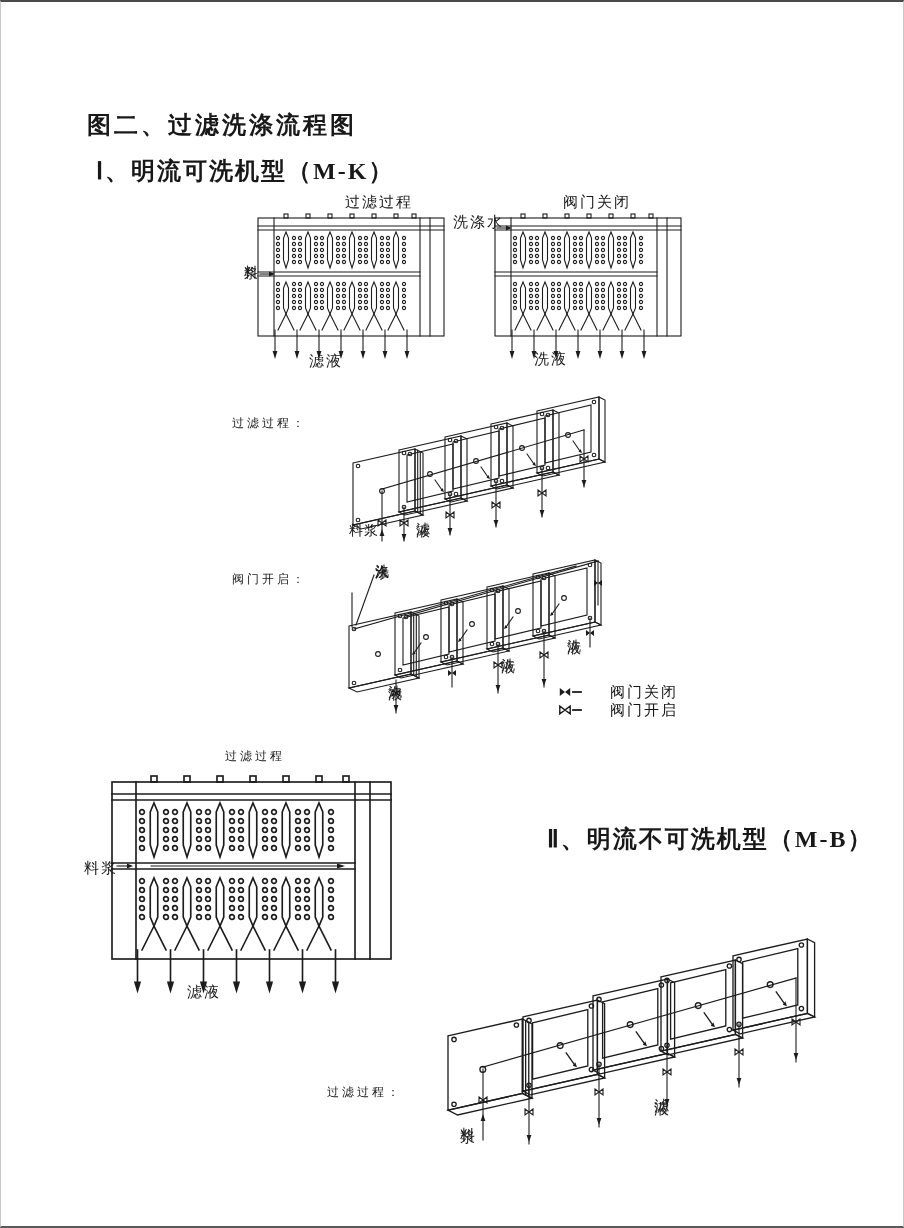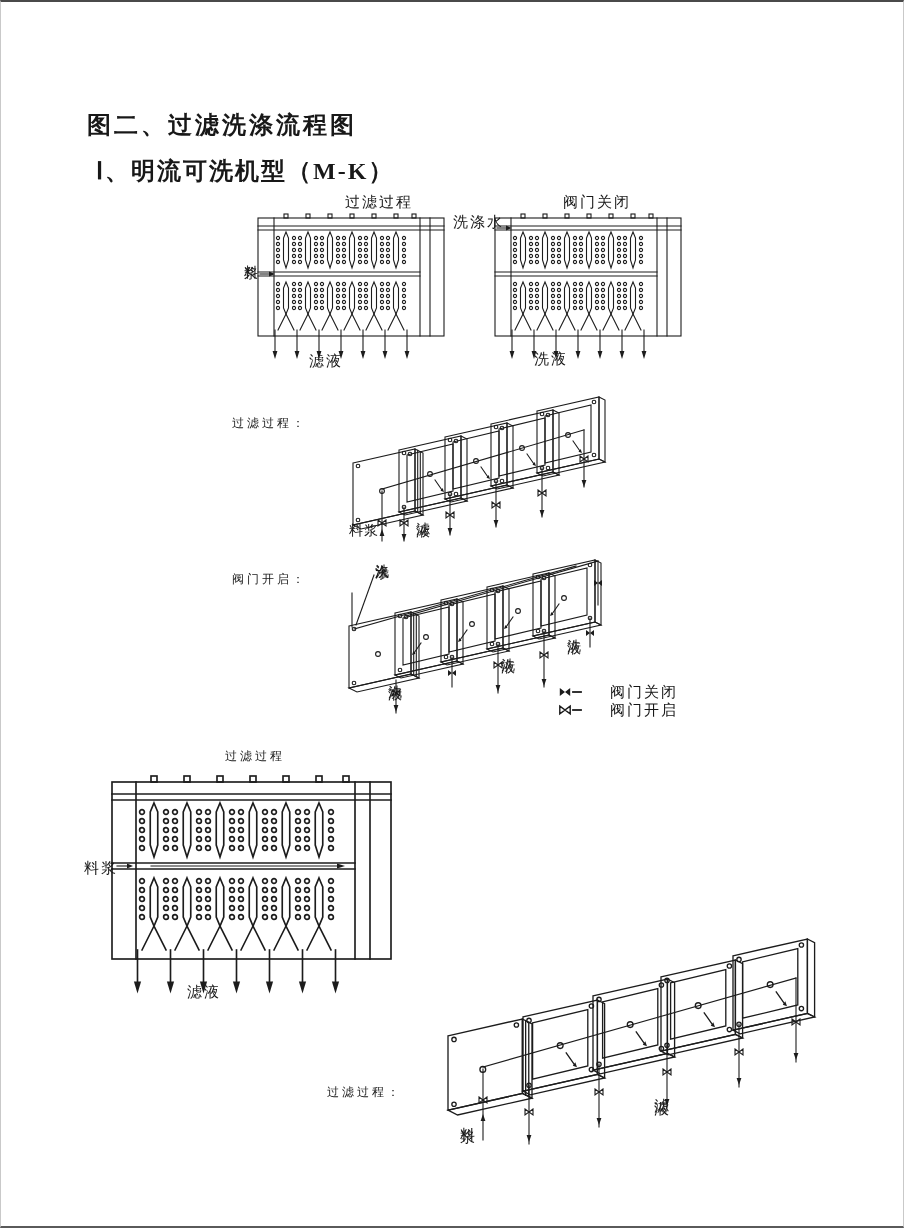--- a/index.html
+++ b/index.html
@@ -243,20 +243,21 @@
       </g>
     <line class="s" x1="8" y1="96" x2="18" y2="96"></line>
     <path class="f" d="M18,93.4 L18,98.6 L24,96 Z"></path>
     <line class="s" x1="42" y1="96" x2="228" y2="96"></line>
     <path class="f" d="M228,93.4 L228,98.6 L236,96 Z"></path>
   </svg>
 
   <div class="lbl cap15" style="left:83px;top:858px">料浆</div>
   <div class="lbl cap15" style="left:186px;top:982px">滤液</div>
 
+  <div class="lbl t2" style="left:546px;top:824px">Ⅱ、明流不可洗机型（M-B）</div>
 
   <div class="lbl cap" style="left:326px;top:1084px">过滤过程：</div>
 
   <svg class="abs" style="left:405px;top:920px" width="420" height="250" viewBox="0 0 420 250">
     <line class="s" x1="77" y1="145" x2="390" y2="56"></line>
     <g transform="translate(327,17) scale(1.2)">
         <use href="#plate"></use>
       </g>
     <g transform="translate(255,38) scale(1.2)">
         <use href="#plate"></use>

